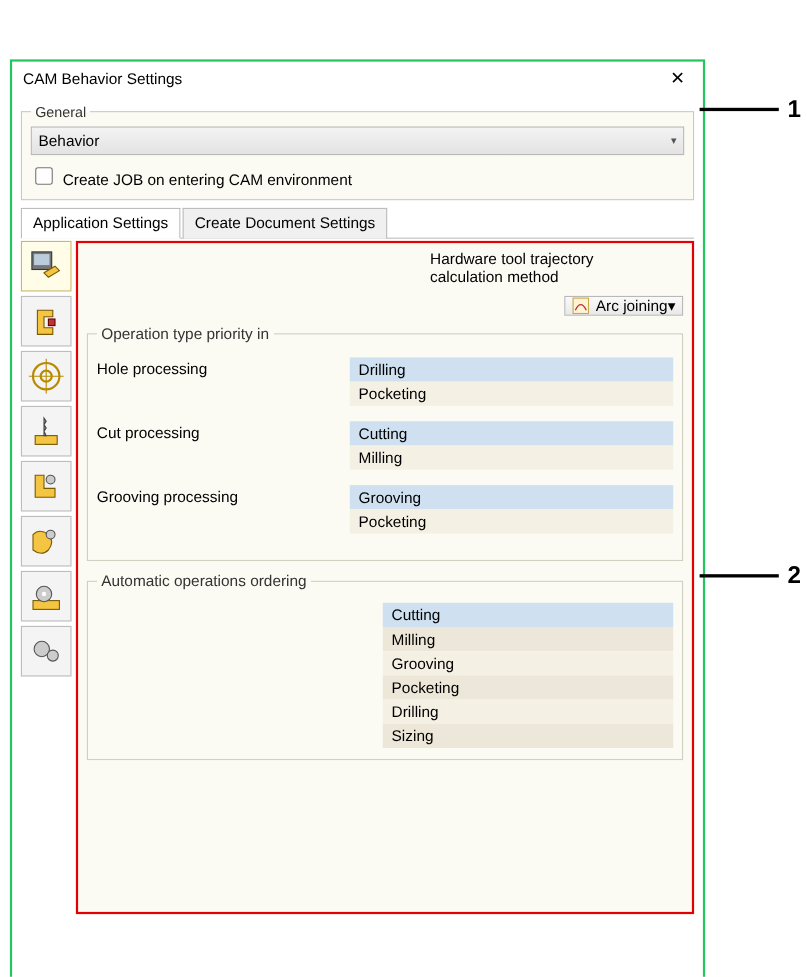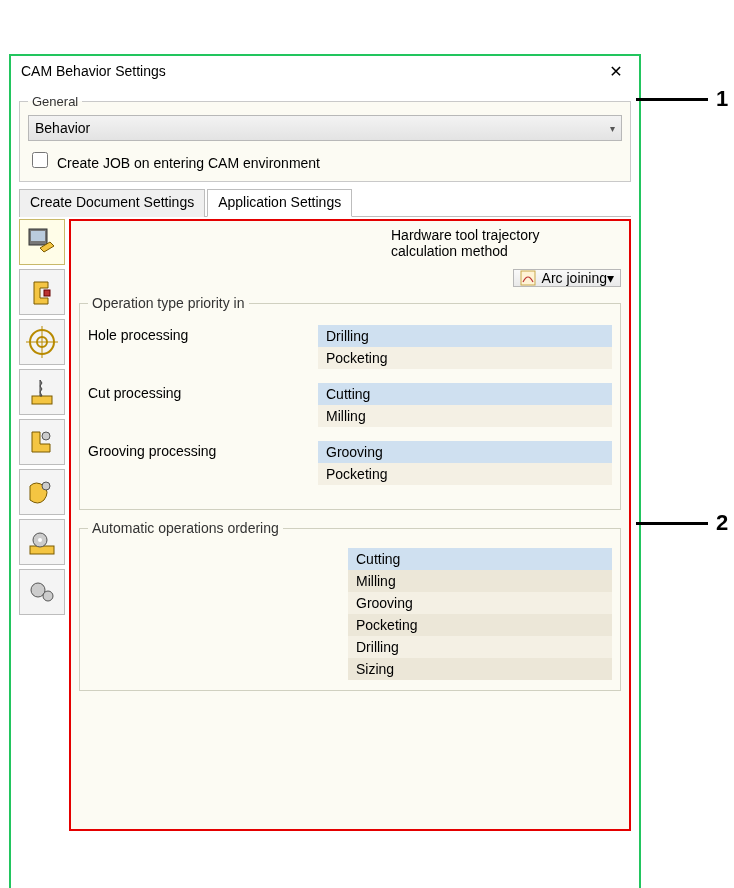--- a/index.html
+++ b/index.html
@@ -259,22 +259,22 @@
         <span>Behavior</span>
         <span class="chev">▾</span>
       </div>
       <label class="chk-row">
         <input type="checkbox" style="">
         <span>Create JOB on entering CAM environment</span>
       </label>
     </fieldset>
 
     <div class="tabs">
+      <div class="tab active">Application Settings</div>
       <div class="tab">Create Document Settings</div>
-      <div class="tab active">Application Settings</div>
     </div>
 
     <div class="content-row">
       <div class="icon-col">
         <div class="icon-btn selected">
           <svg viewBox="0 0 32 32">
             <rect x="3" y="3" width="18" height="16" fill="#777" stroke="#333"></rect>
             <rect x="5" y="5" width="14" height="10" fill="#bcd"></rect>
             <path d="M14 22 l10 -6 l4 4 l-10 6 z" fill="#f4c542" stroke="#7a5a00"></path>
           </svg>

